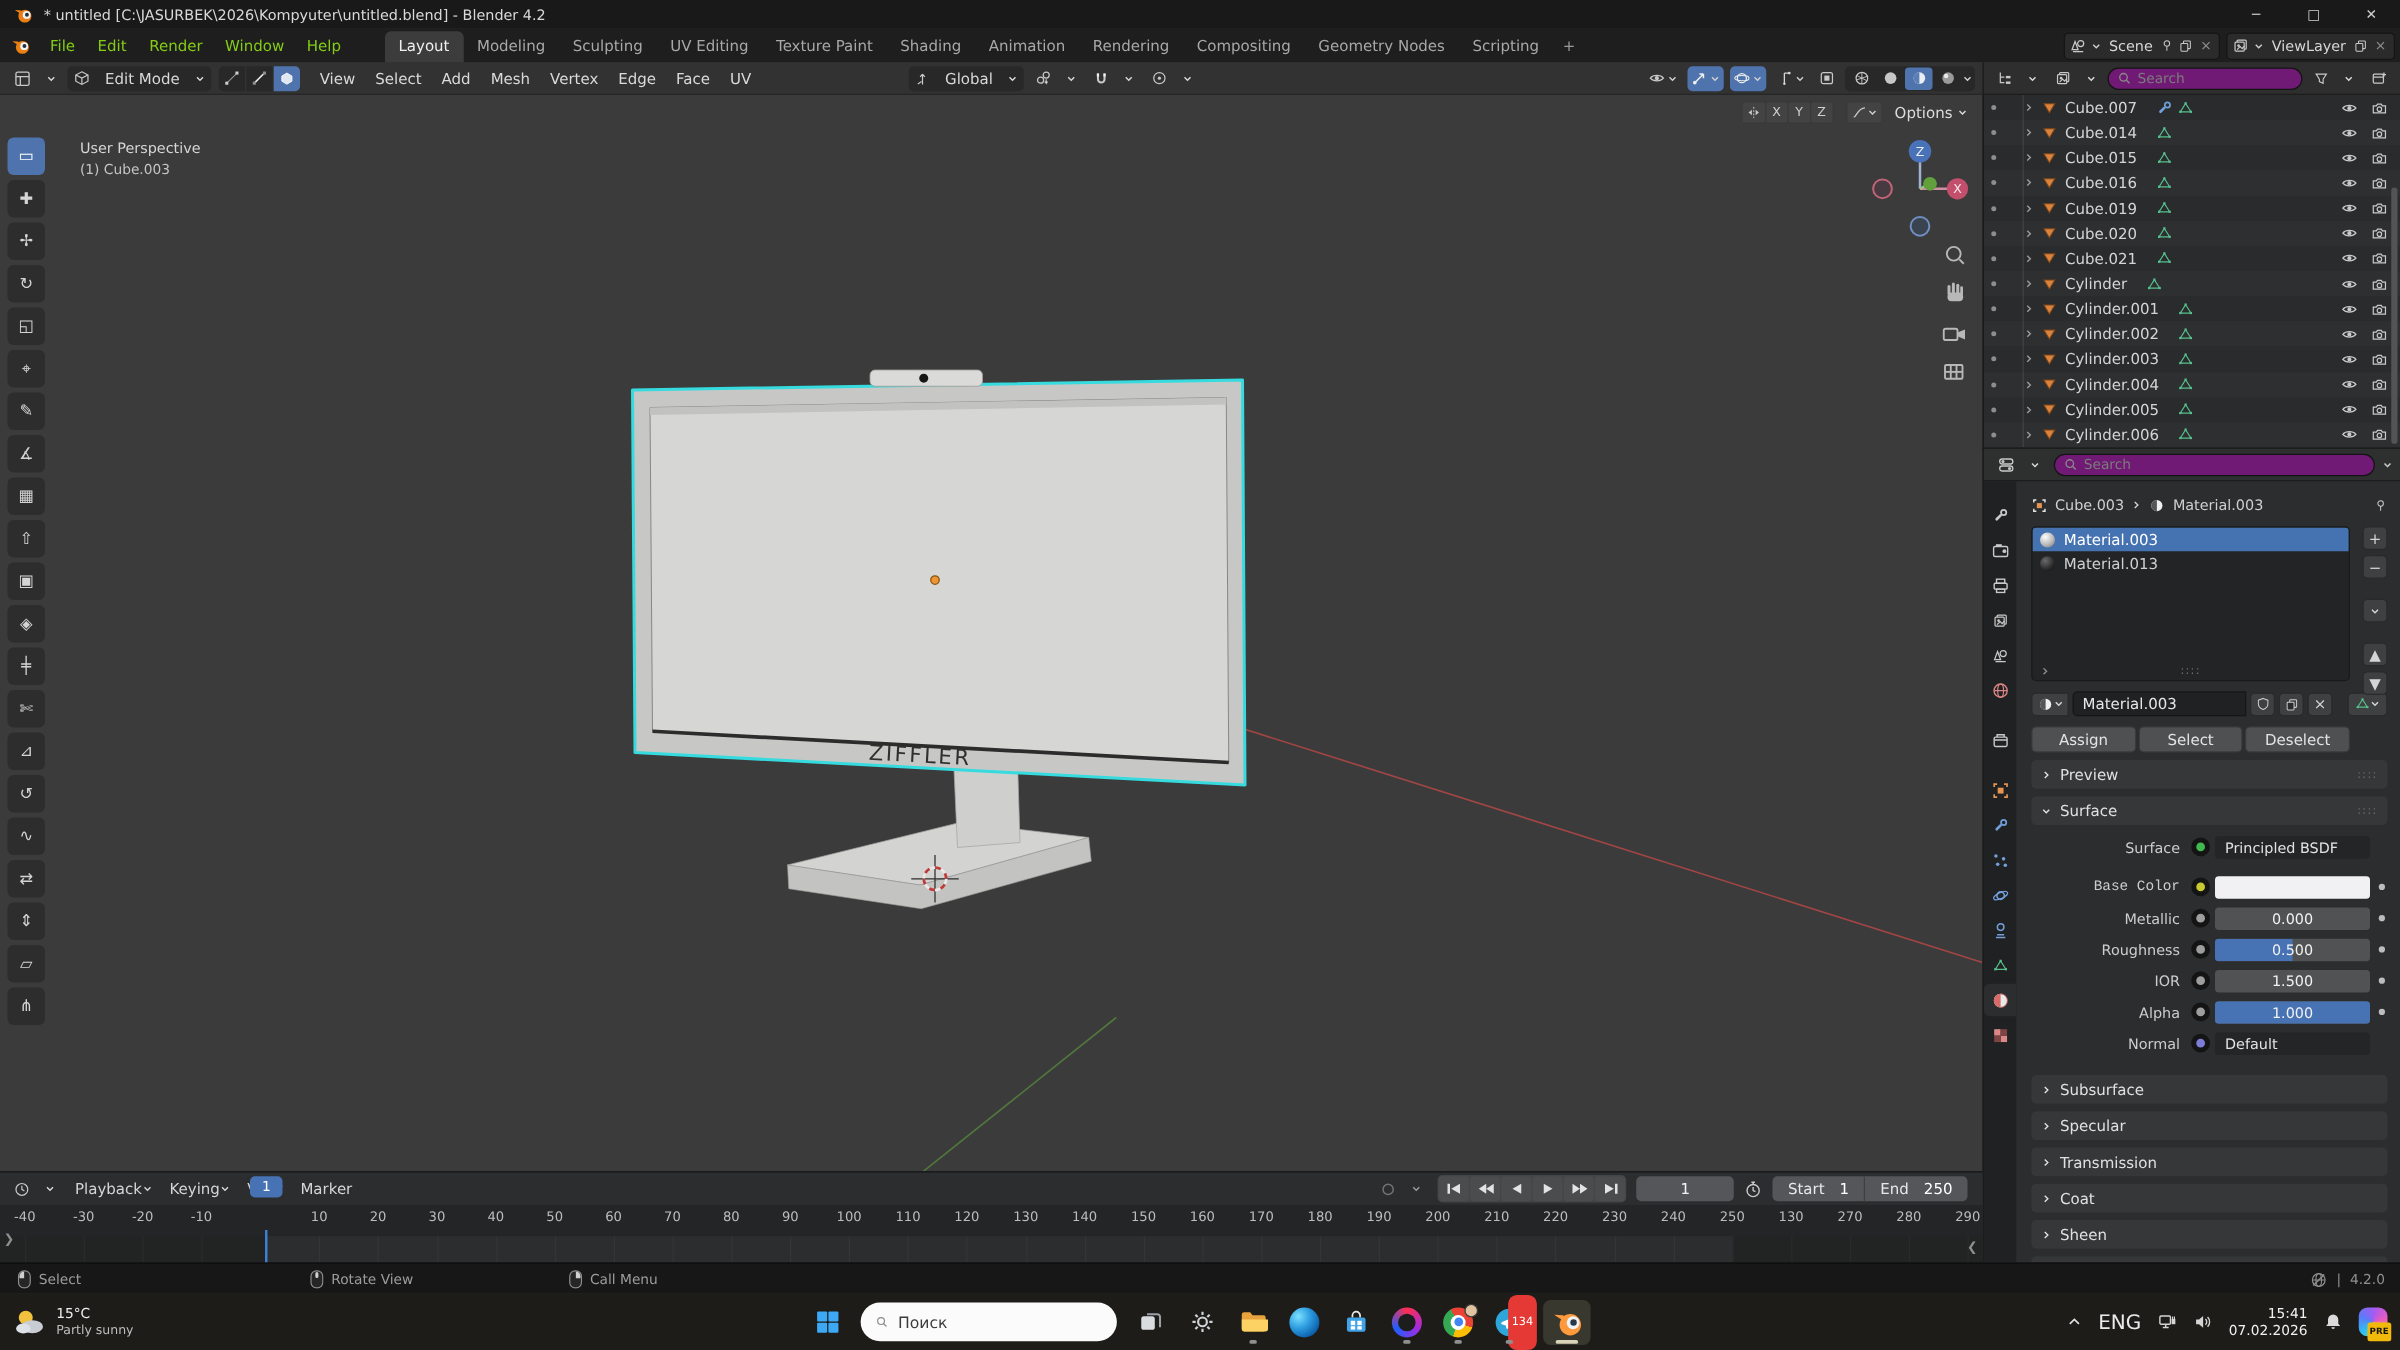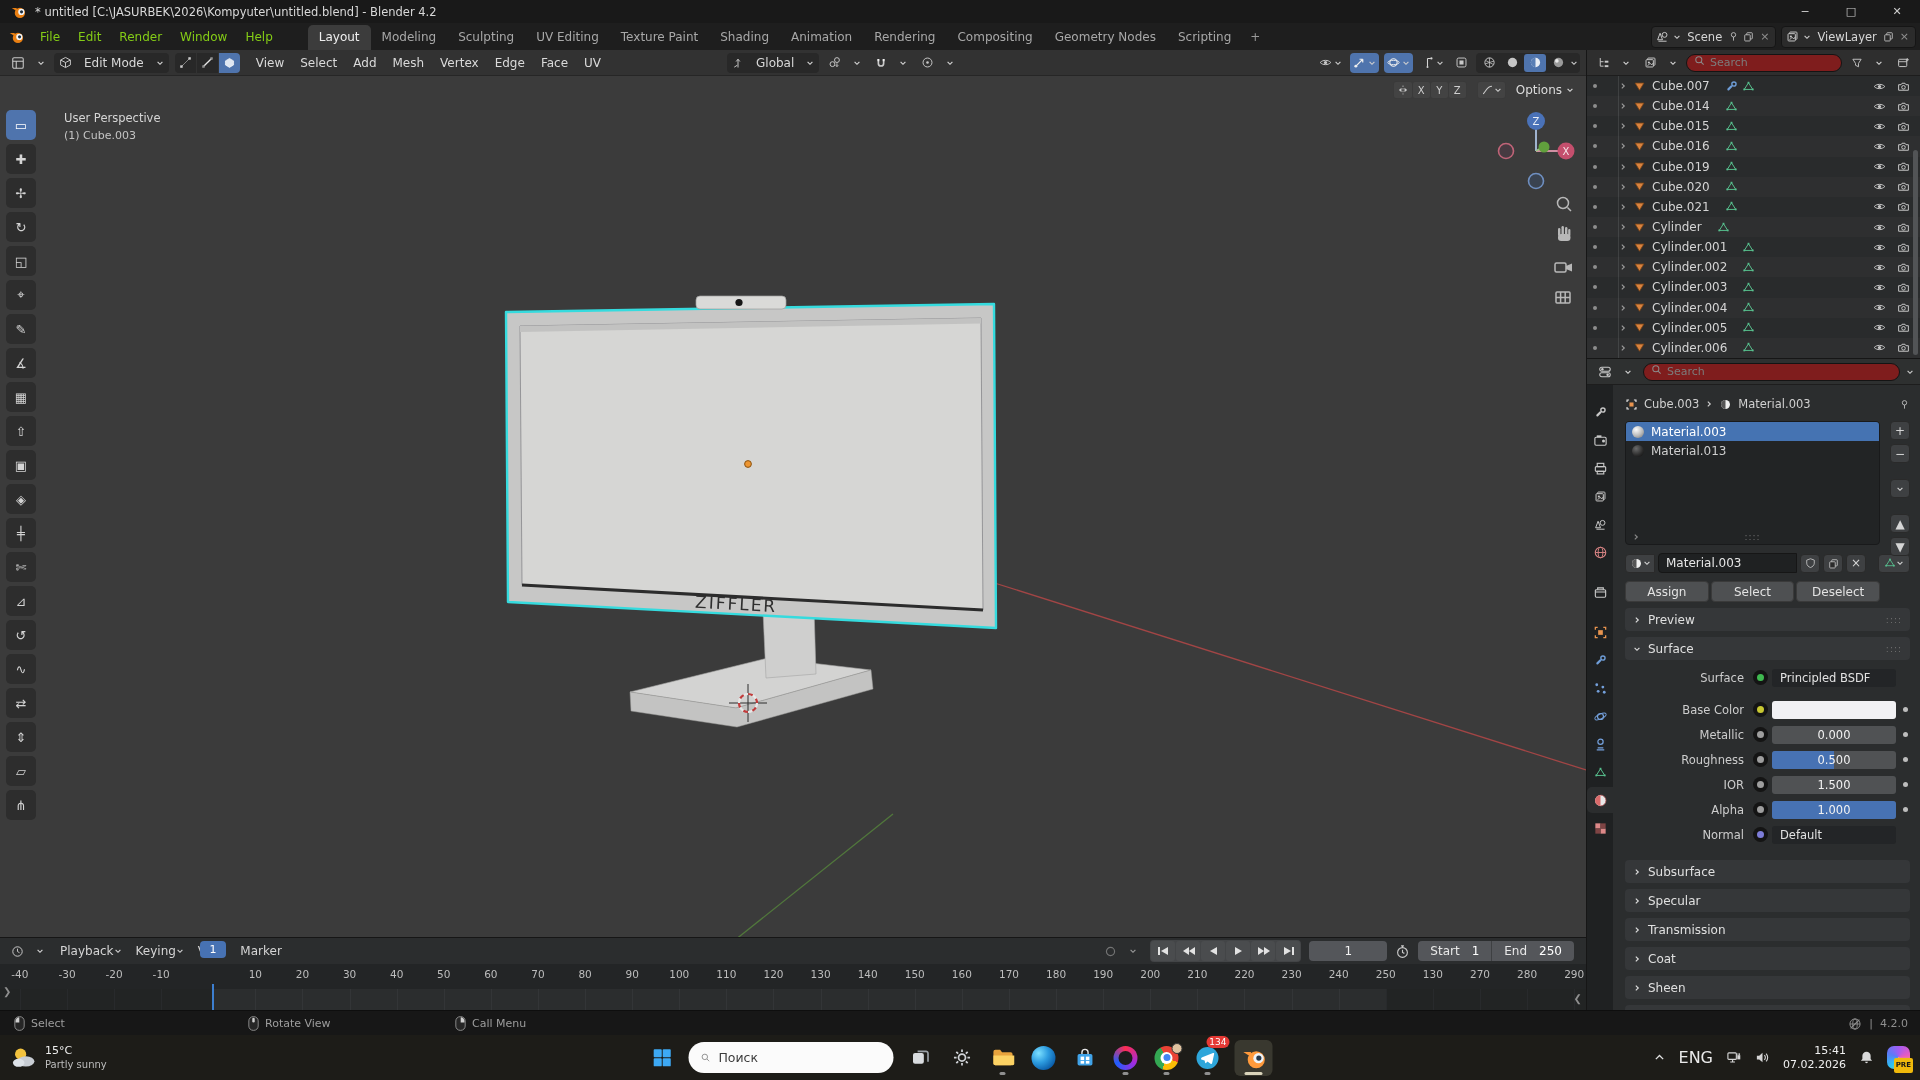--- a/index.html
+++ b/index.html
@@ -60,21 +60,21 @@
      font-size:10px;color:#cfcfcf;background:#434343;border-radius:2px;padding:0 3px}
   #opts{display:flex;align-items:center;gap:4px;color:#dcdcdc}
   #toolbar{position:absolute;left:6px;top:34px;display:flex;flex-direction:column;gap:4px}
   #toolbar .tool{width:30px;height:30px;background:#2d2d2d;border-radius:5px;display:flex;align-items:center;
      justify-content:center;color:#d4d4d4;font-size:13px}
   #toolbar .tool.active{background:#4f74ad;color:#fff}
 
   
   #outliner{position:absolute;left:1586px;top:50px;width:334px;height:308px;background:#292b2c;border-left:1px solid #161616}
   #outliner-header{height:26px;background:#2e2e2e;display:flex;align-items:center;padding:0 5px;gap:4px;border-bottom:1px solid #1d1d1d}
-  .searchpill{flex:1;height:18px;background:#7f1d1d;border:1px solid #141414;border-radius:10px;display:flex;padding:0 7px;gap:5px}
+  .searchpill{flex:1;height:18px;background:#701a75;border:1px solid #141414;border-radius:10px;display:flex;align-items:center;padding:0 7px;gap:5px}
   .searchpill input{color:#9a9a9a;font-size:11px}
   .searchpill input::placeholder{color:#7c7c7c}
   #outliner-list{position:relative;height:282px;overflow:hidden}
   #outliner-list .treeline{position:absolute;left:31px;top:0;bottom:0;width:1px;background:#3e4041}
   .o-row{position:relative;height:20.15px;display:flex;align-items:center;padding-left:6px}
   .o-row:nth-child(odd){background:rgba(255,255,255,0.025)}
   .o-row .dot{width:4px;height:4px;border-radius:50%;background:#8d8d8d;margin-right:22px}
   .o-row .chev{color:#9c9c9c;margin-right:6px}
   .o-row .olabel{color:#d4d4d4;font-size:12px;margin-left:6px}
   .o-row .dicons{display:flex;gap:4px;margin-left:15px}
@@ -156,21 +156,21 @@
   #weather .t2{color:#bdbdbd;font-size:10px;line-height:13px}
   #tb-center{position:absolute;left:50%;top:0;height:45px;transform:translateX(-50%);display:flex;align-items:center;gap:13px}
   .tbicon{position:relative;width:28px;height:36px;display:flex;align-items:center;justify-content:center}
   .tbicon .rundot{position:absolute;bottom:1px;left:50%;transform:translateX(-50%);width:6px;height:3px;border-radius:2px;background:#8f8f8f}
   #tb-search{width:205px;height:31px;background:#fbfbfb;border-radius:16px;display:flex;align-items:center;padding:0 12px;gap:8px}
   #tb-search input{color:#3c3c3c;font-size:12.5px}
   #tb-search input::placeholder{color:#3c3c3c}
   .circle24{width:24px;height:24px;border-radius:50%;position:relative}
   #icon-blender-task{width:38px;height:36px;background:#39382f;border-radius:6px;display:flex;align-items:center;justify-content:center;position:relative}
   #icon-blender-task .underline{position:absolute;bottom:1px;left:50%;transform:translateX(-50%);width:18px;height:3px;border-radius:2px;background:#d9d3ba}
-  .badge{position:absolute;top:-4px;right:-8px;background:#e53935;color:#fff;font-size:9px;padding:0 3px;border-radius:7px;line-height:12px}
+  .badge{position:absolute;top:-4px;right:-8px;background:#e53935;color:#fff;font-size:9px;padding:16px 3px;border-radius:7px;line-height:12px}
   #tray{position:absolute;right:10px;top:0;height:45px;display:flex;align-items:center;gap:13px}
   #tray .lang{color:#eaeaea;font-size:16px}
   #clockblk{text-align:right;color:#f0f0f0;font-size:11px;line-height:14px}
   #copilot{width:23px;height:23px;border-radius:7px;position:relative;
      background:conic-gradient(from 220deg,#2bc3f2,#5b7bf7,#a45bf2,#e85bbf,#f2c94c,#2bc3f2)}
   #copilot .pre{position:absolute;bottom:-4px;right:-3px;background:#f0b90b;color:#161616;font-size:7px;font-weight:bold;
      padding:3px 2px;border-radius:2px;line-height:9px}
   .chrome-c{position:absolute;inset:6px;background:#fff;border-radius:50%}
   .chrome-c::after{content:"";position:absolute;inset:2.5px;background:#4285f4;border-radius:50%}
   .avatar{position:absolute;top:-3px;right:-4px;width:11px;height:11px;border-radius:50%;background:#e0c3a0;border:1px solid #3a3a3a}
@@ -1469,21 +1469,21 @@
         <div class="prow">
           <div class="plabel">Surface</div>
           <div class="decor">
             <i style="background:#3fb950"></i>
           </div>
           <div class="pfield menu">
             <div>Principled BSDF</div>
           </div>
           <div class="animdot"></div>
         </div>
-        <div class="prow" style="margin-top: 13px;">
+        <div class="prow" style="margin-top: 13px; font-family: Liberation Mono, monospace;">
           <div class="plabel">Base Color</div>
           <div class="decor">
             <i style="background:#c8c832"></i>
           </div>
           <div class="pfield color" style="background: rgb(241, 241, 244);"></div>
           <div class="animdot">
             <i></i>
           </div>
         </div>
         <div class="prow">

